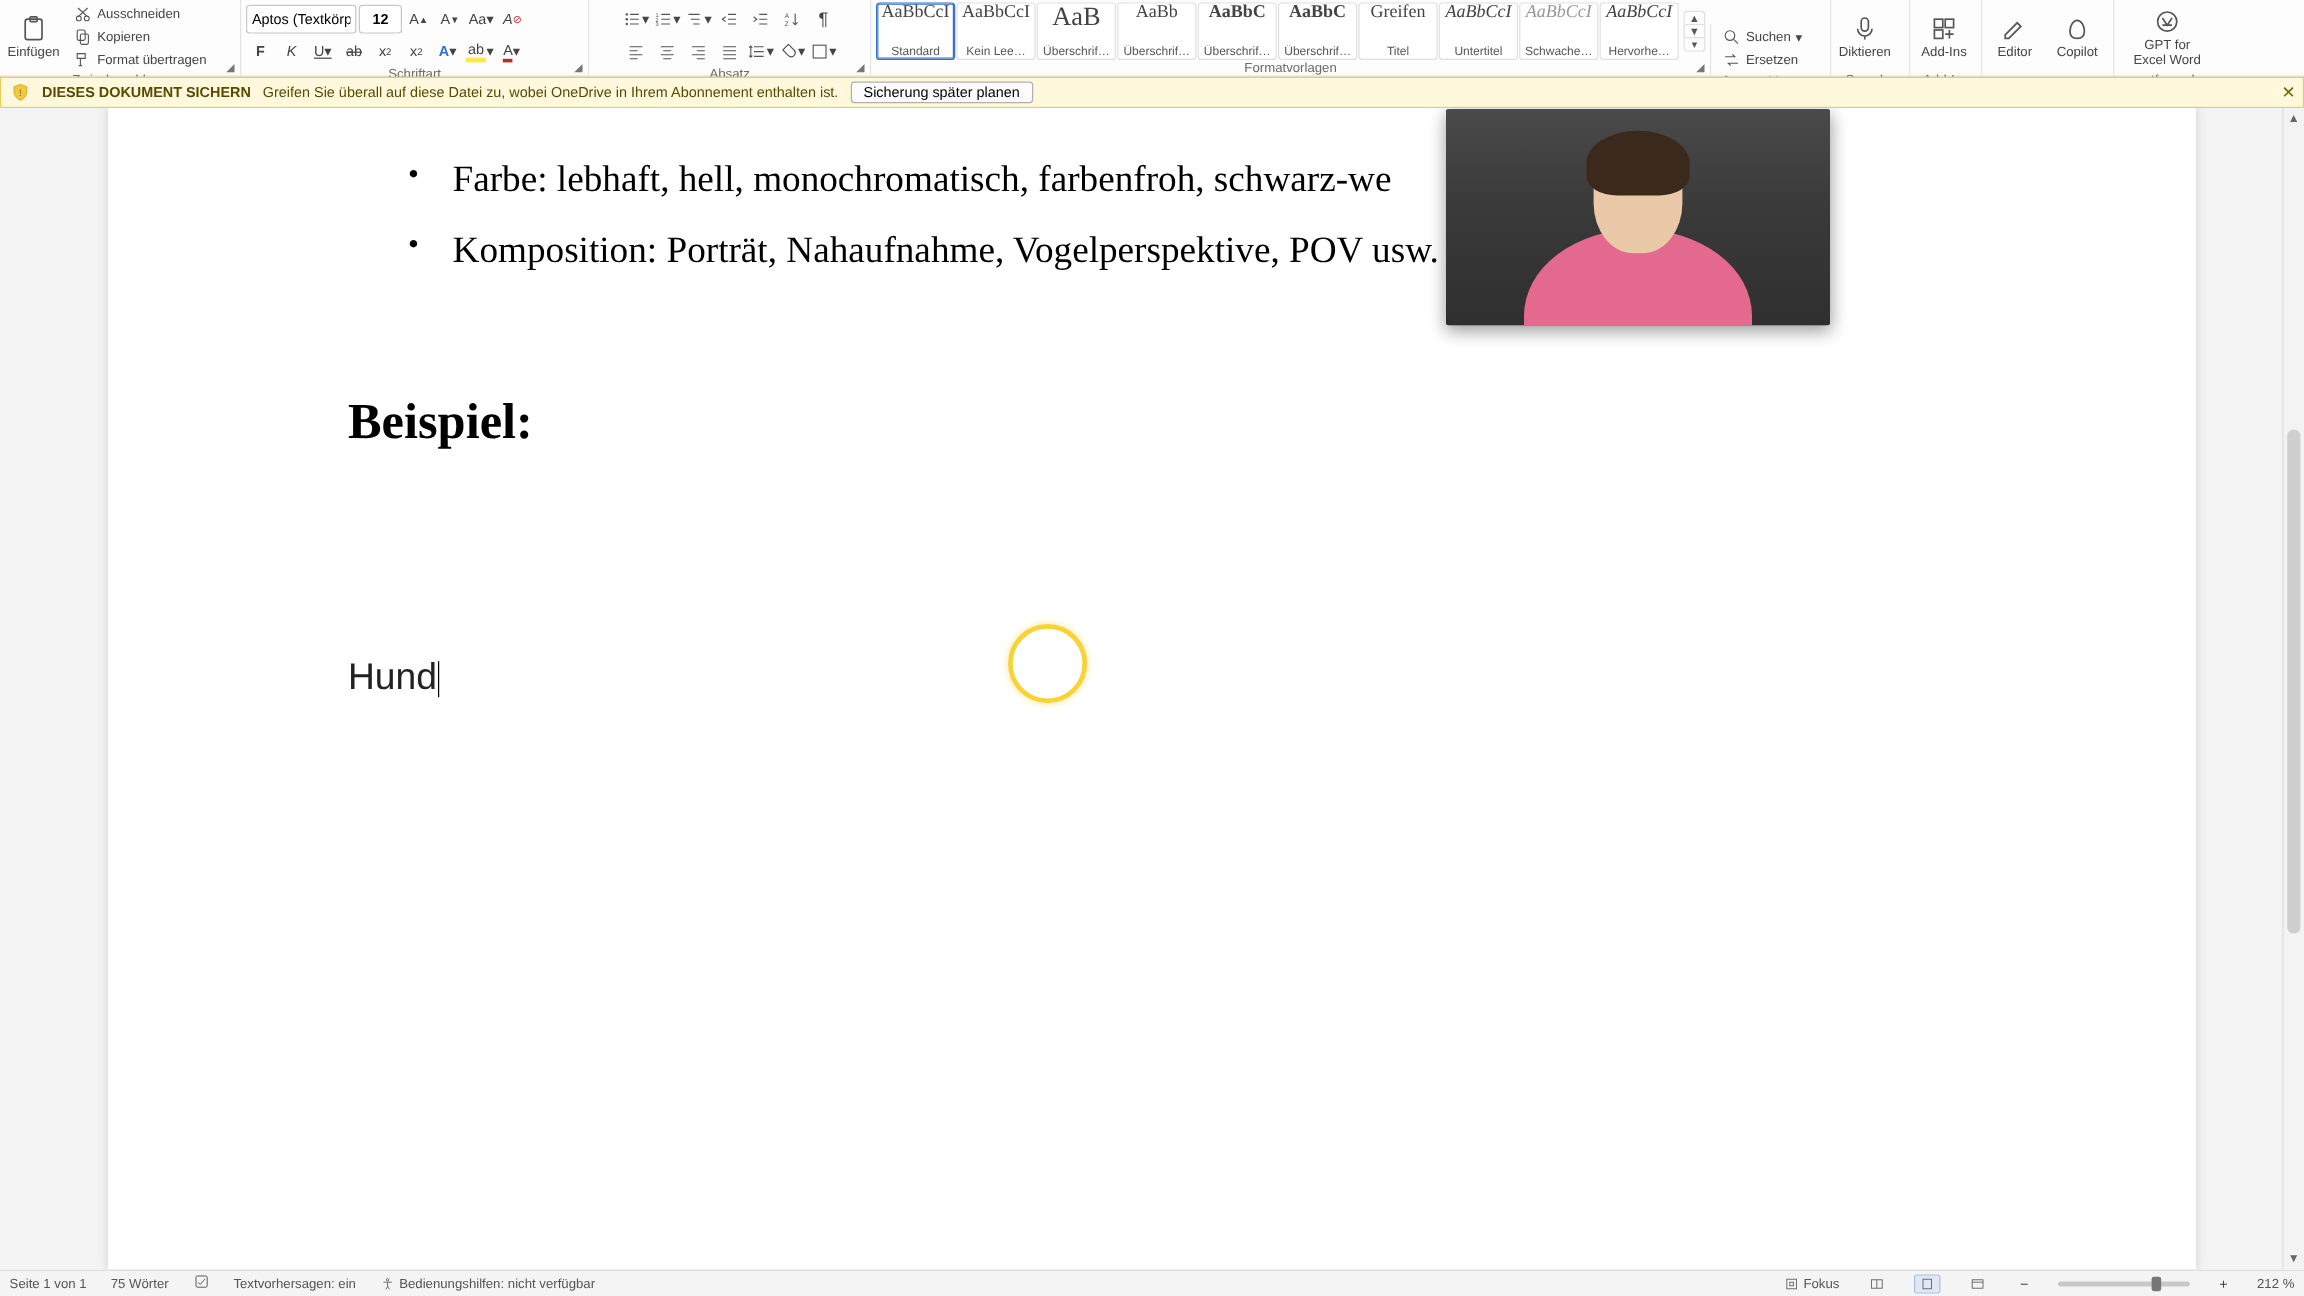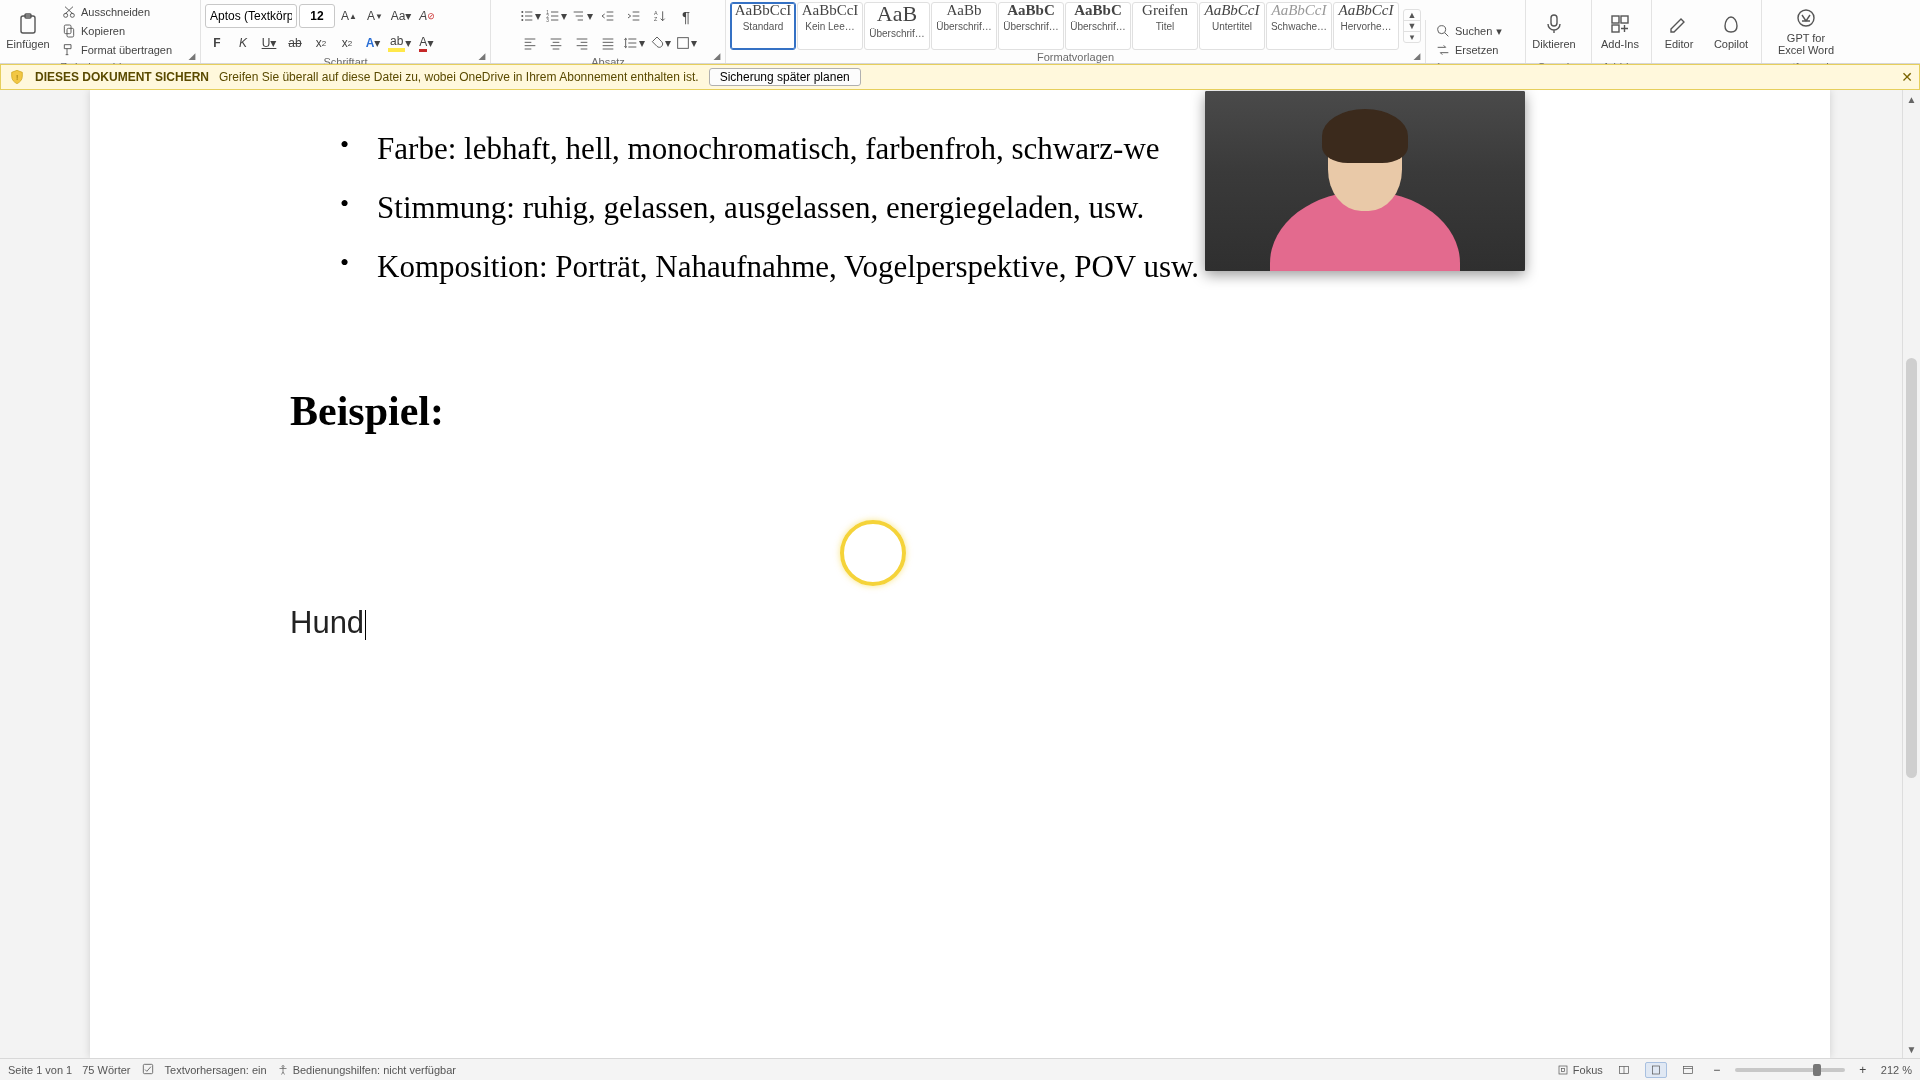--- a/index.html
+++ b/index.html
@@ -11,21 +11,21 @@
   .ribbon-group-label { text-align:center; font-size:11px; color:#6a6a6a; height:14px; line-height:14px; padding-bottom:1px; }
   .ribbon-group-body { display:flex; align-items:center; gap:4px; flex:1; }
   .rbtn { display:flex; align-items:center; justify-content:center; min-width:24px; height:24px; border:1px solid transparent; border-radius:3px; cursor:default; font-size:12px; color:#444; background:transparent; }
   .rbtn svg { width:16px; height:16px; }
   .big-btn { flex-direction:column; width:48px; height:58px; font-size:11px; gap:2px; }
   .big-btn svg { width:24px; height:24px; }
   .sel { border:1px solid #c8c8c8; background:#fff; height:24px; font-size:12px; padding:0 4px; border-radius:3px; }
   .font-name { width:92px; }
   .font-size { width:36px; text-align:center;font-weight:bold; }
   .style-gallery { display:flex; gap:1px; height:48px; }
-  .style-swatch { width:66px; display:flex; flex-direction:column; align-items:center; justify-content:flex-start; border:1px solid #e0e0e0; border-radius:3px; background:#fff; cursor:default; }
+  .style-swatch { width:66px; display:flex; flex-direction:column; align-items:center; justify-content:space-between; border:1px solid #e0e0e0; border-radius:3px; background:#fff; cursor:default; }
   .style-swatch.sel-swatch { border:1px solid #3571c4; box-shadow: inset 0 0 0 1px #3571c4; }
   .style-swatch .preview { font-size:15px; font-family: "Times New Roman", serif; line-height:1; }
   .style-swatch .name { font-size:10px; color:#555; margin-top:3px; white-space:nowrap; overflow:hidden; text-overflow:ellipsis; max-width:64px; }
   .style-scroller { width:18px; display:flex; flex-direction:column; border:1px solid #e0e0e0; border-radius:3px; }
   .style-scroller div { flex:1; display:flex; align-items:center; justify-content:center; font-size:9px; color:#555; border-bottom:1px solid #e0e0e0; }
   .style-scroller div:last-child{border:none;}
   .dialog-launcher { position:absolute; right:2px; bottom:1px; width:12px; height:12px; font-size:9px; color:#777; display:flex; align-items:center; justify-content:center; cursor:default;}
   .stack { display:flex; flex-direction:column; gap:1px; }
   .stack .rbtn { height:18px; justify-content:flex-start; padding:0 4px; gap:4px; font-size:11px;}
   .row { display:flex; gap:2px; }
@@ -55,21 +55,21 @@
   .webcam .person { position:absolute; left:50%; bottom:0; transform:translateX(-50%); width:200px; height:170px;}
   .webcam .head { position:absolute; top:18px; left:50%; transform:translateX(-50%); width:74px; height:92px; background:#e9c9a8; border-radius:40% 40% 45% 45%; }
   .webcam .hair { position:absolute; top:8px; left:50%; transform:translateX(-50%); width:86px; height:54px; background:#3b2a1c; border-radius:50% 50% 30% 30%; }
   .webcam .body { position:absolute; bottom:0; left:50%; transform:translateX(-50%); width:190px; height:80px; background:#e36a8e; border-radius:50% 50% 0 0 / 90% 90% 0 0;}
   
   .vscroll { position:absolute; right:0; top:0; bottom:0; width:18px; background:#f3f3f3; border-left:1px solid #ddd;}
   .vscroll .arrow { height:18px; display:flex; align-items:center; justify-content:center; font-size:10px; color:#666;}
   .vscroll .track { position:absolute; top:18px; bottom:18px; left:0; right:0;}
   .vscroll .thumb { position:absolute; left:3px; right:3px; top:250px; height:420px; background:#cfcfcf; border-radius:6px;}
   
-  .statusbar { height:22px; background:#f4f4f4; border-top:1px solid #d8d8d8; display:flex; align-items:center; font-size:11px; color:#555; padding:0 8px; gap:10px;}
+  .statusbar { height:22px; background:#f4f4f4; border-top:1px solid #d8d8d8; display:flex; align-items:center; font-size:11px; color:#555; padding:0 8px; gap:20px;}
   .statusbar .spacer { flex:1; }
   .statusbar .viewbtn { width:22px; height:16px; display:flex; align-items:center; justify-content:center; border:1px solid transparent; border-radius:2px;}
   .statusbar .viewbtn.active { background:#e0e8f3; border-color:#a8c0e0;}
   .zoom-slider { width:110px; height:4px; background:#c8c8c8; border-radius:2px; position:relative;}
   .zoom-slider .knob { position:absolute; top:-4px; left:78px; width:8px; height:12px; background:#777; border-radius:2px;}
   
   .ic { stroke:#555; stroke-width:1.4; fill:none; }
   .icf { fill:#555; }
 </style>
 </head>
@@ -371,23 +371,20 @@
 </div>
 
 <div class="workspace">
   <div class="page">
     <div class="doc-content">
       <ul class="bullets">
         <li>
             <span>Farbe: lebhaft, hell, monochromatisch, farbenfroh, schwarz-we</span>
           </li>
         <li>
-            <span>Stimmung: ruhig, gelassen, ausgelassen, energiegeladen, usw.</span>
-          </li>
-        <li>
             <span>Komposition: Porträt, Nahaufnahme, Vogelperspektive, POV usw.</span>
           </li>
       </ul>
 
       <h2 class="beispiel">Beispiel:</h2>
 
 
       <p class="hund-line">
         <span>Hund</span><span class="cursor-caret"></span>
       </p>

